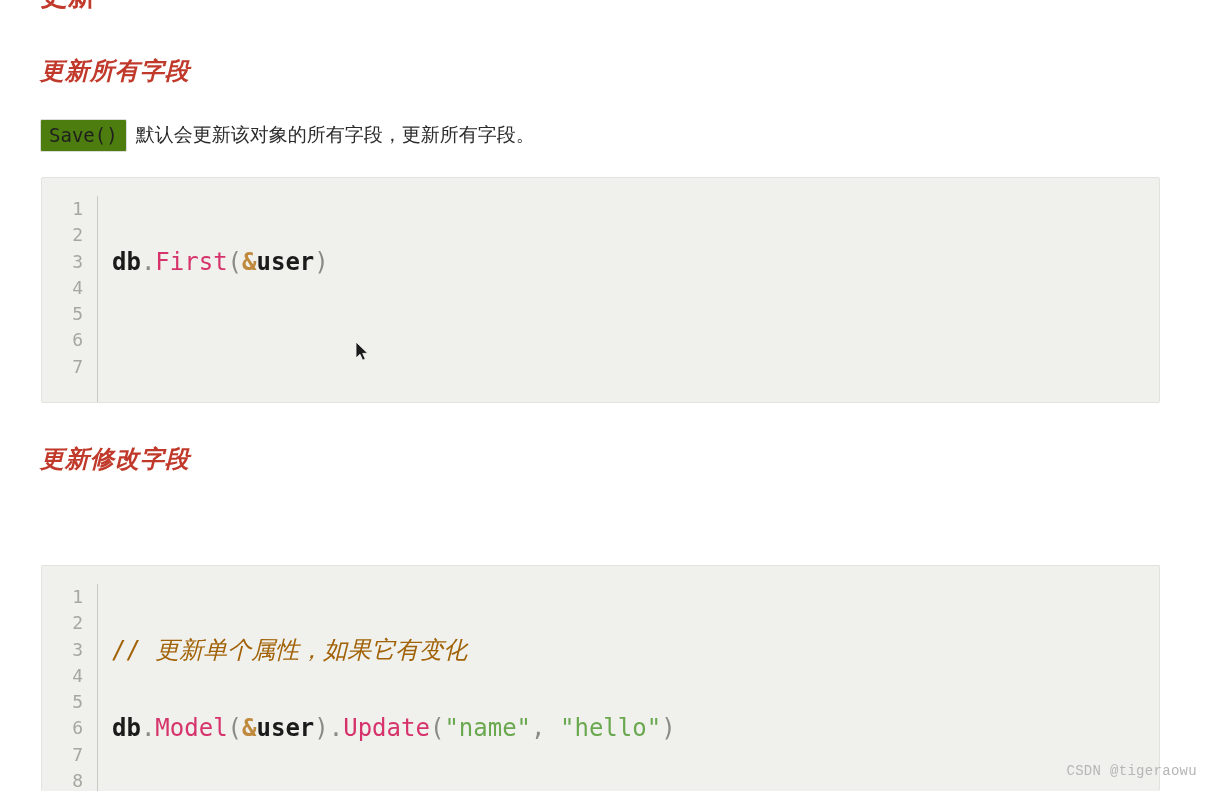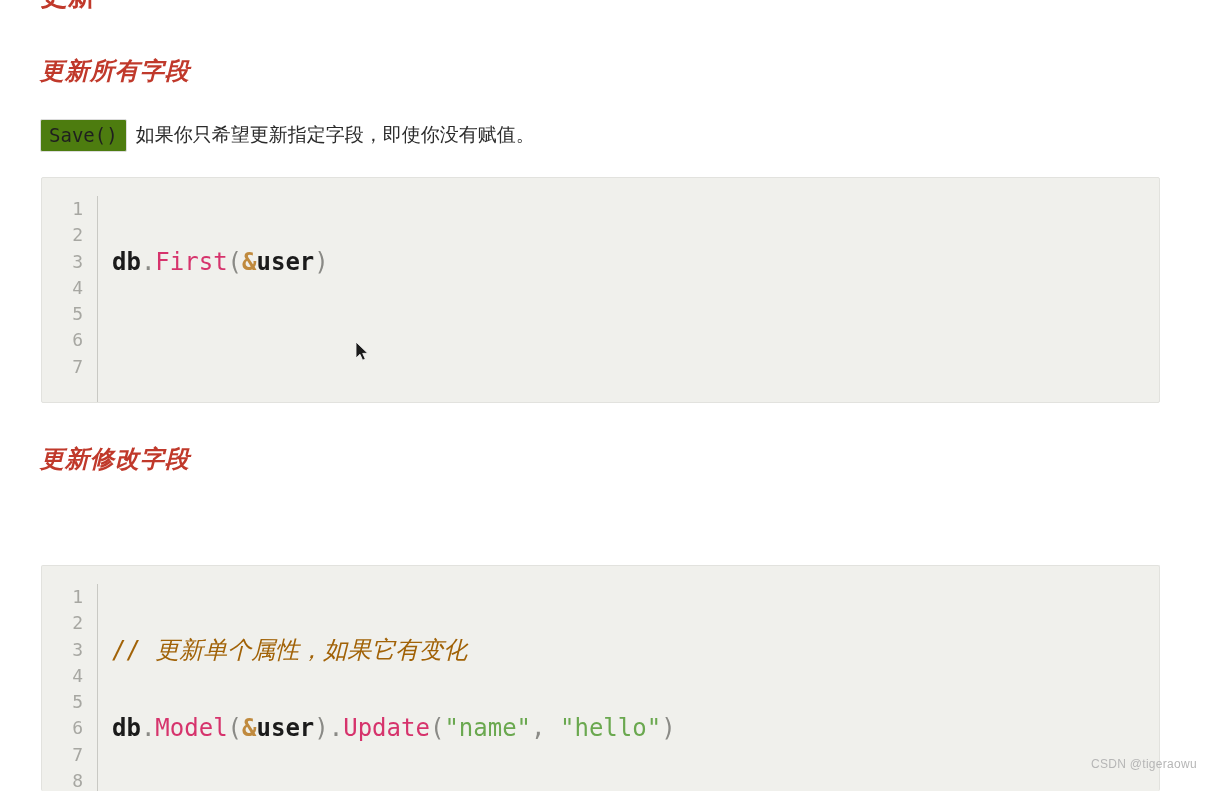--- a/index.html
+++ b/index.html
@@ -138,41 +138,41 @@
     top: 342px;
     width: 14px;
     height: 20px;
     pointer-events: none;
   }
 
   
   .watermark {
     position: absolute;
     right: 14px;
-    bottom: 20px;
-    font-size: 12px;
+    bottom: 12px;
+    font-size: 14px;
     color: #b6b6b6;
-    font-family: Liberation Sans, sans-serif;
+    font-family: Liberation Mono, monospace;
     letter-spacing: 0.3px;
     white-space: nowrap;
   }
 </style>
 </head>
 <body>
 
 <div class="page">
 
   <div class="h-top">更新</div>
 
   <div class="h2" id="heading-update-all">更新所有字段</div>
 
   <div class="para" id="para-save">
     <span class="inline-code">Save()</span>
     <span class="sp"></span>
-    <span class="txt">如果你只希望更新指定字段，即使你没有赋值。</span>
+    <span class="txt">默认会更新该对象的所有字段，更新所有字段。</span>
   </div>
 
   <div class="codeblock" id="codeblock-save">
     <div class="code-inner">
       <div class="gutter">
         <div>1</div>
         <div>2</div>
         <div>3</div>
         <div>4</div>
         <div>5</div>

